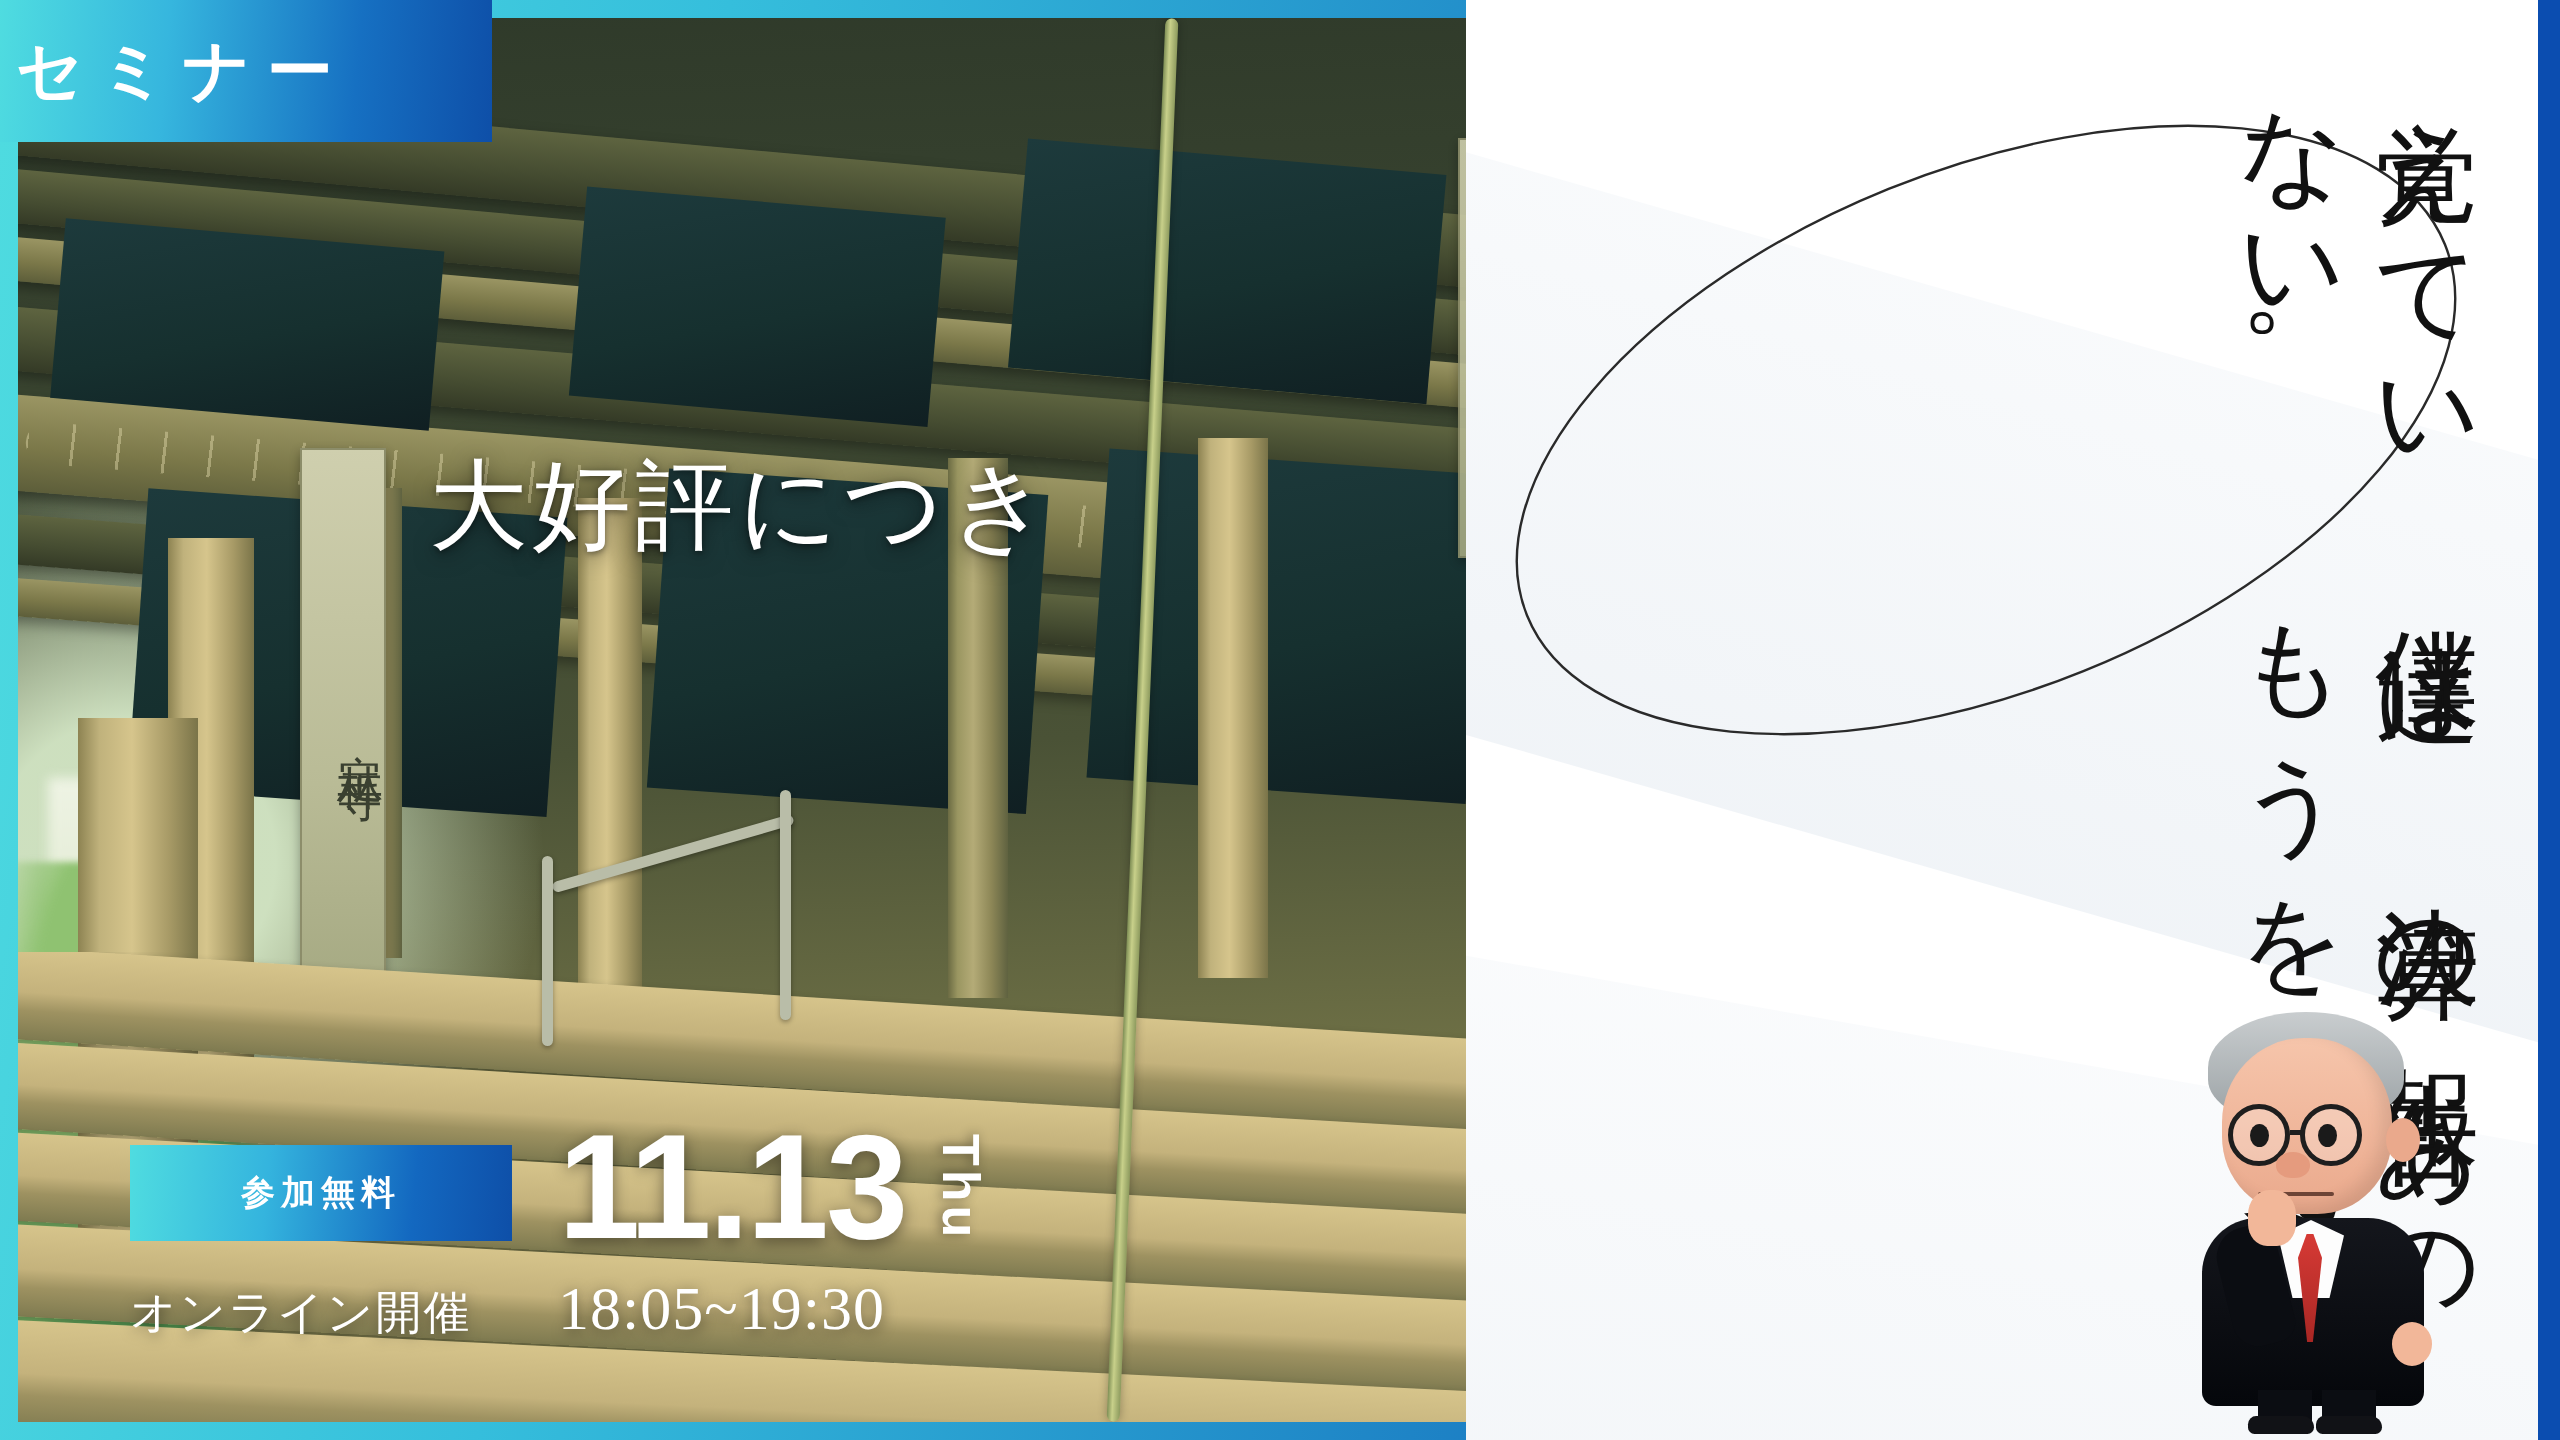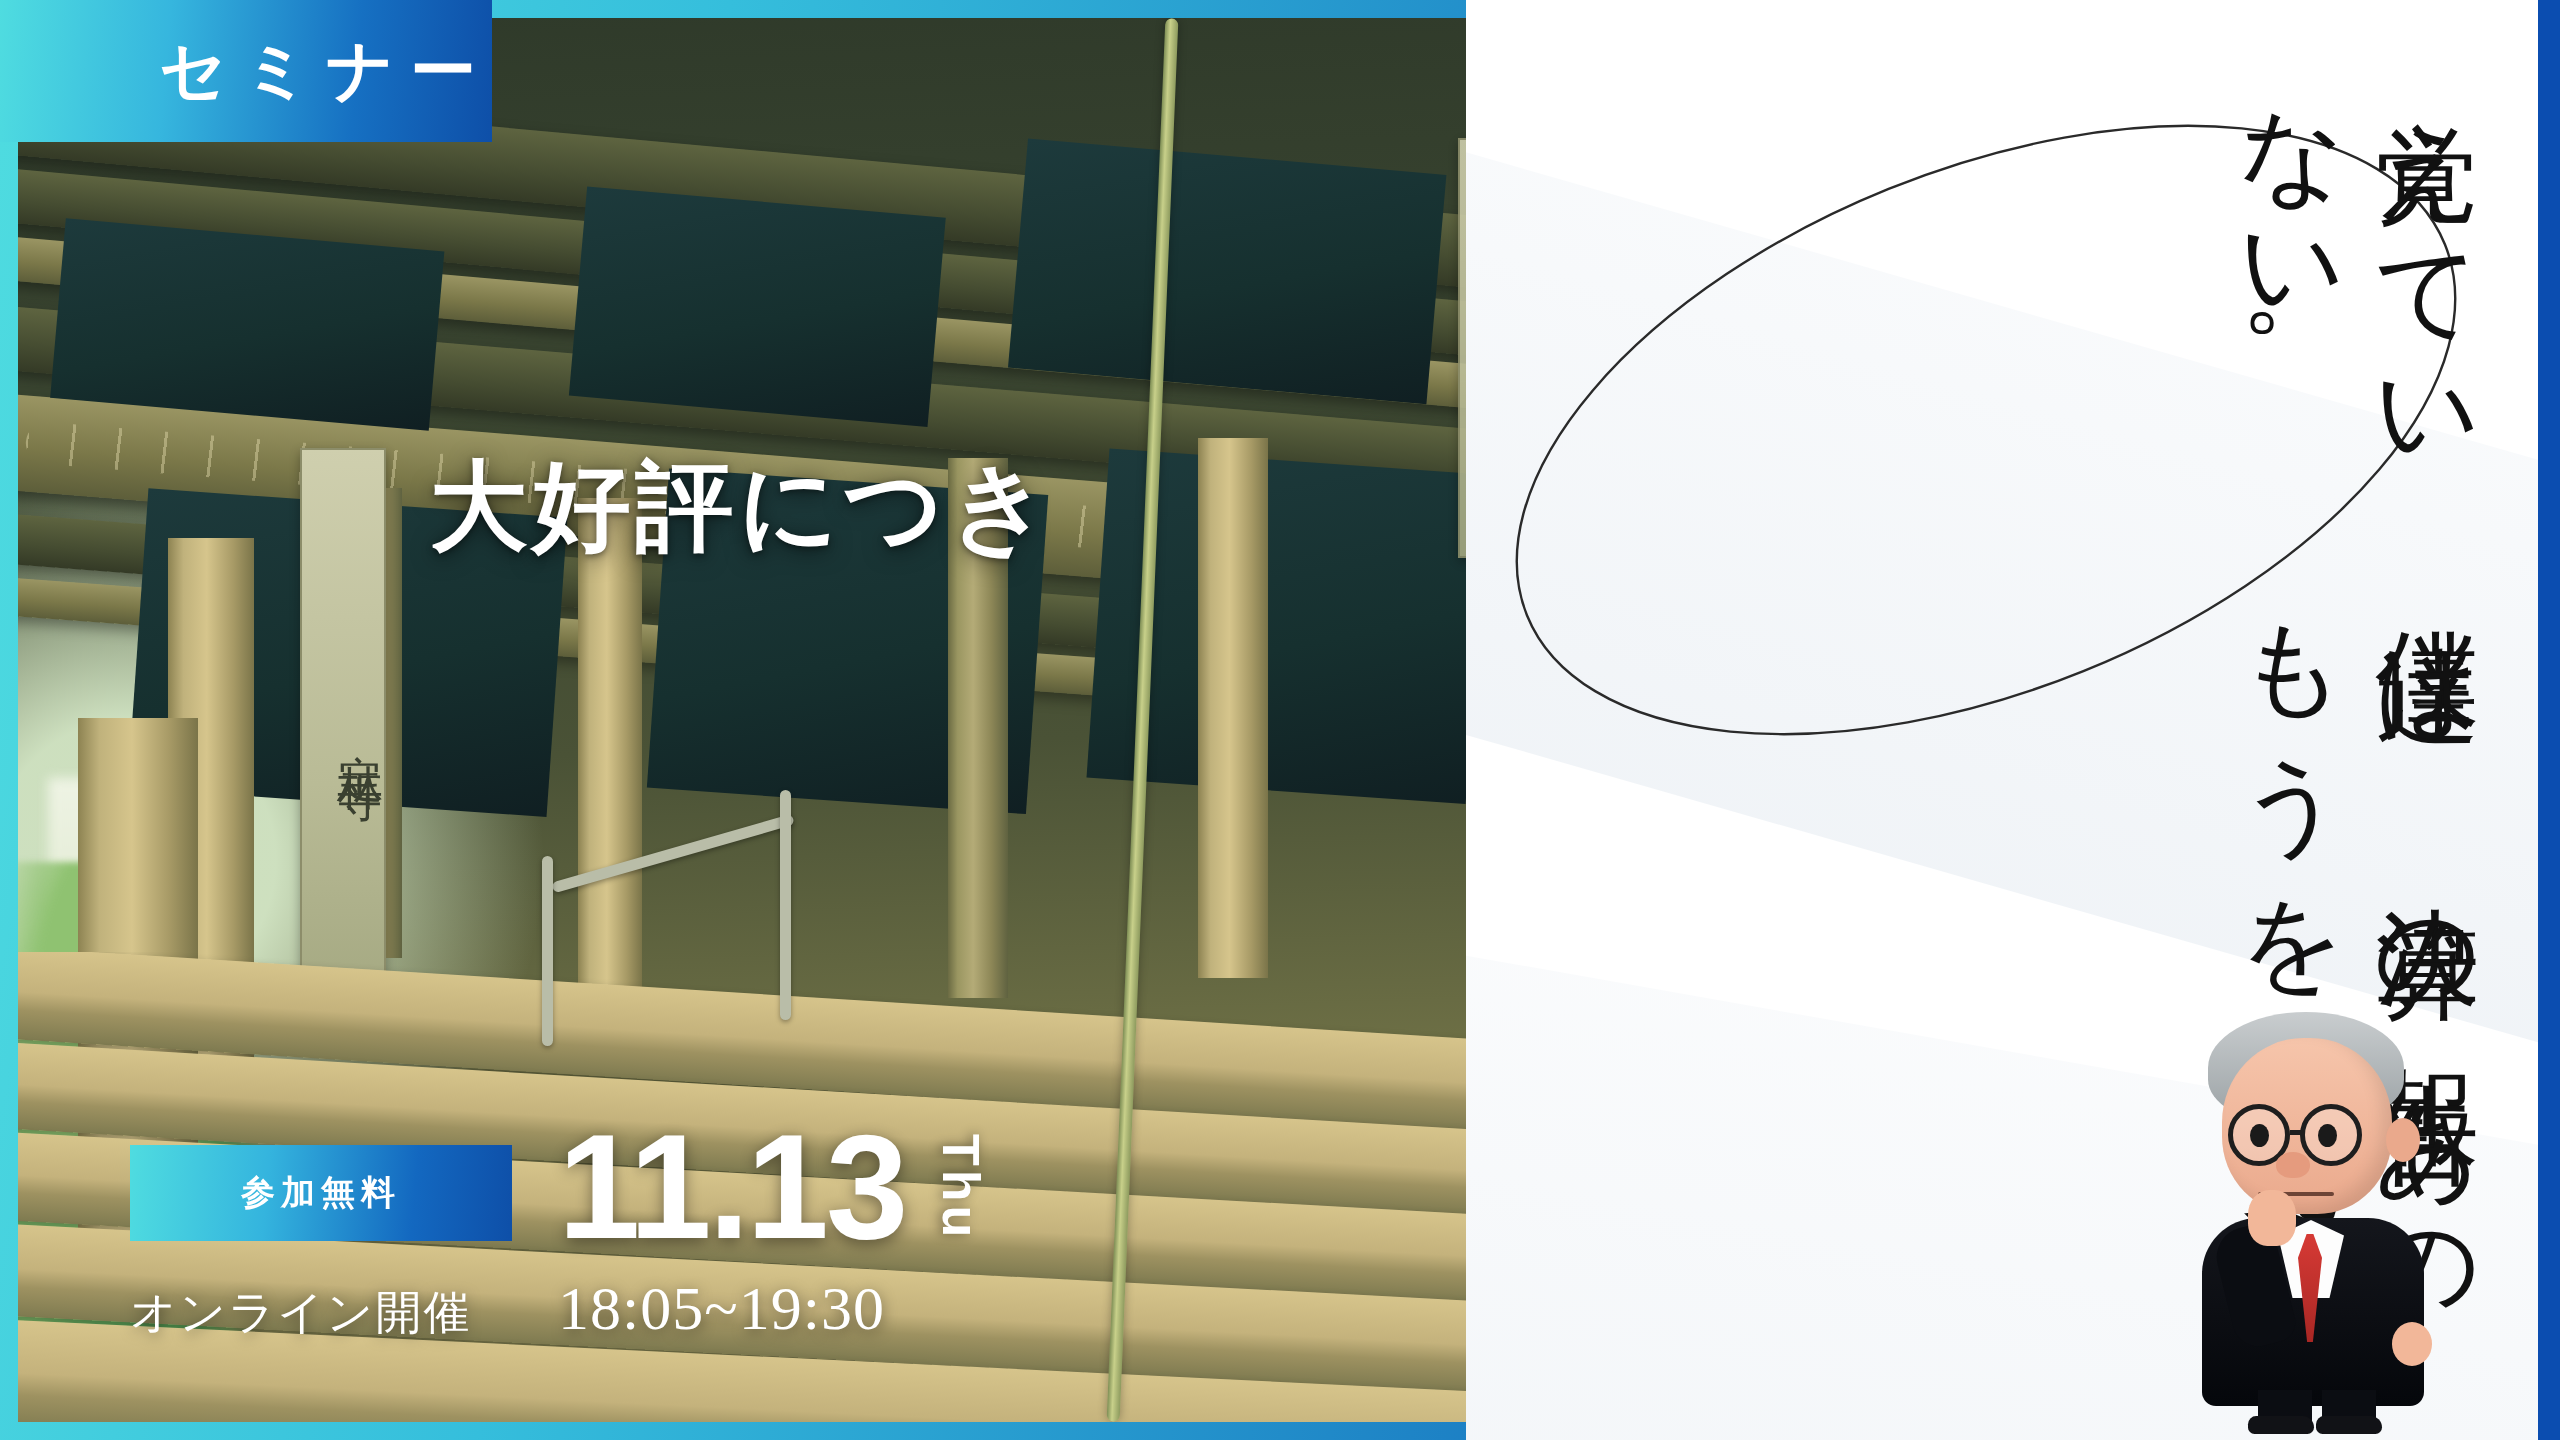--- a/index.html
+++ b/index.html
@@ -155,39 +155,39 @@
     position:absolute; left:16px; bottom:0; width:142px; height:46px;
     background:linear-gradient(180deg,#4d5344,#2f3429);
     border-radius:6px;
   }
 
   
   #seminar-badge {
     position:absolute; left:0; top:0;
     width:492px; height:142px;
     background:linear-gradient(95deg,#4FDCE0 0%,#36B6DE 34%,#1670C2 72%,#0E4FA8 100%);
-    display:flex; align-items:center; justify-content:flex-end;
+    display:flex; align-items:center; justify-content:flex-start;
     z-index:40;
   }
   #seminar-badge span {
     color:#fff; font-size:66px; font-weight:bold;
     letter-spacing:16px; text-indent:16px;
     font-family:"DejaVu Sans","Liberation Sans",sans-serif;
   }
 
   
   #headline {
     position:absolute; left:0; right:0; top:430px;
     text-align:center; z-index:30;
     font-family:"DejaVu Serif","Liberation Serif",serif;
     color:#ffffff;
     text-shadow:0 4px 22px rgba(0,0,0,.55), 0 2px 6px rgba(0,0,0,.45);
   }
   #headline .l1 {
-    font-size:98px; font-weight:bold; letter-spacing:5px; line-height:1.18;
+    font-size:98px; font-weight:normal; letter-spacing:5px; line-height:1.18;
     display:block;
   }
   #headline .l2 {
     font-size:126px; font-weight:bold; letter-spacing:5px; line-height:1.18;
     display:block; margin-top:6px;
   }
 
   
   #info-block {
     position:absolute; left:112px; bottom:78px; z-index:35;

